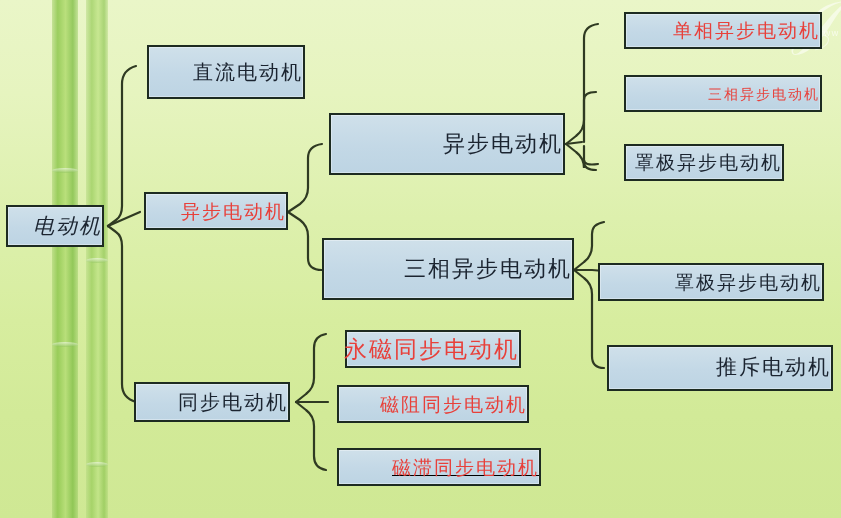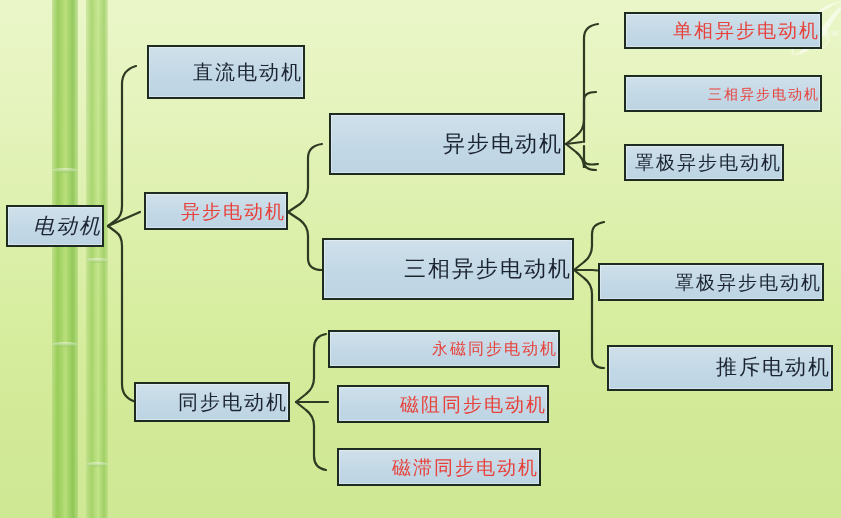--- a/index.html
+++ b/index.html
@@ -202,25 +202,25 @@
 
 
   <div class="box" style="left:598px; top:263px; width:226px; height:38px; font-size:19px;">
     <span class="t-black">罩极异步电动机</span>
   </div>
 
   <div class="box" style="left:607px; top:345px; width:226px; height:46px; font-size:21px;font-family:Liberation Mono, monospace;">
     <span class="t-black">推斥电动机</span>
   </div>
 
-  <div class="box" style="left:328px; top:330px; width:232px; height:38px; font-size:16px;">
+  <div class="box" style="left:345px; top:330px; width:176px; height:38px; font-size:23px;">
     <span class="t-red">永磁同步电动机</span>
   </div>
 
-  <div class="box" style="left:337px; top:385px; width:212px; height:38px; font-size:19px;">
+  <div class="box" style="left:337px; top:385px; width:192px; height:38px; font-size:19px;">
     <span class="t-red">磁阻同步电动机</span>
   </div>
 
-  <div class="box" style="left:337px; top:448px; width:204px; height:38px; font-size:19px;">
+  <div class="box" style="left:337px; top:448px; width:204px; height:38px; font-size:19px;text-decoration:underline;">
     <span class="t-red">磁滞同步电动机</span>
   </div>
 
 </div>
 
 </body></html>

